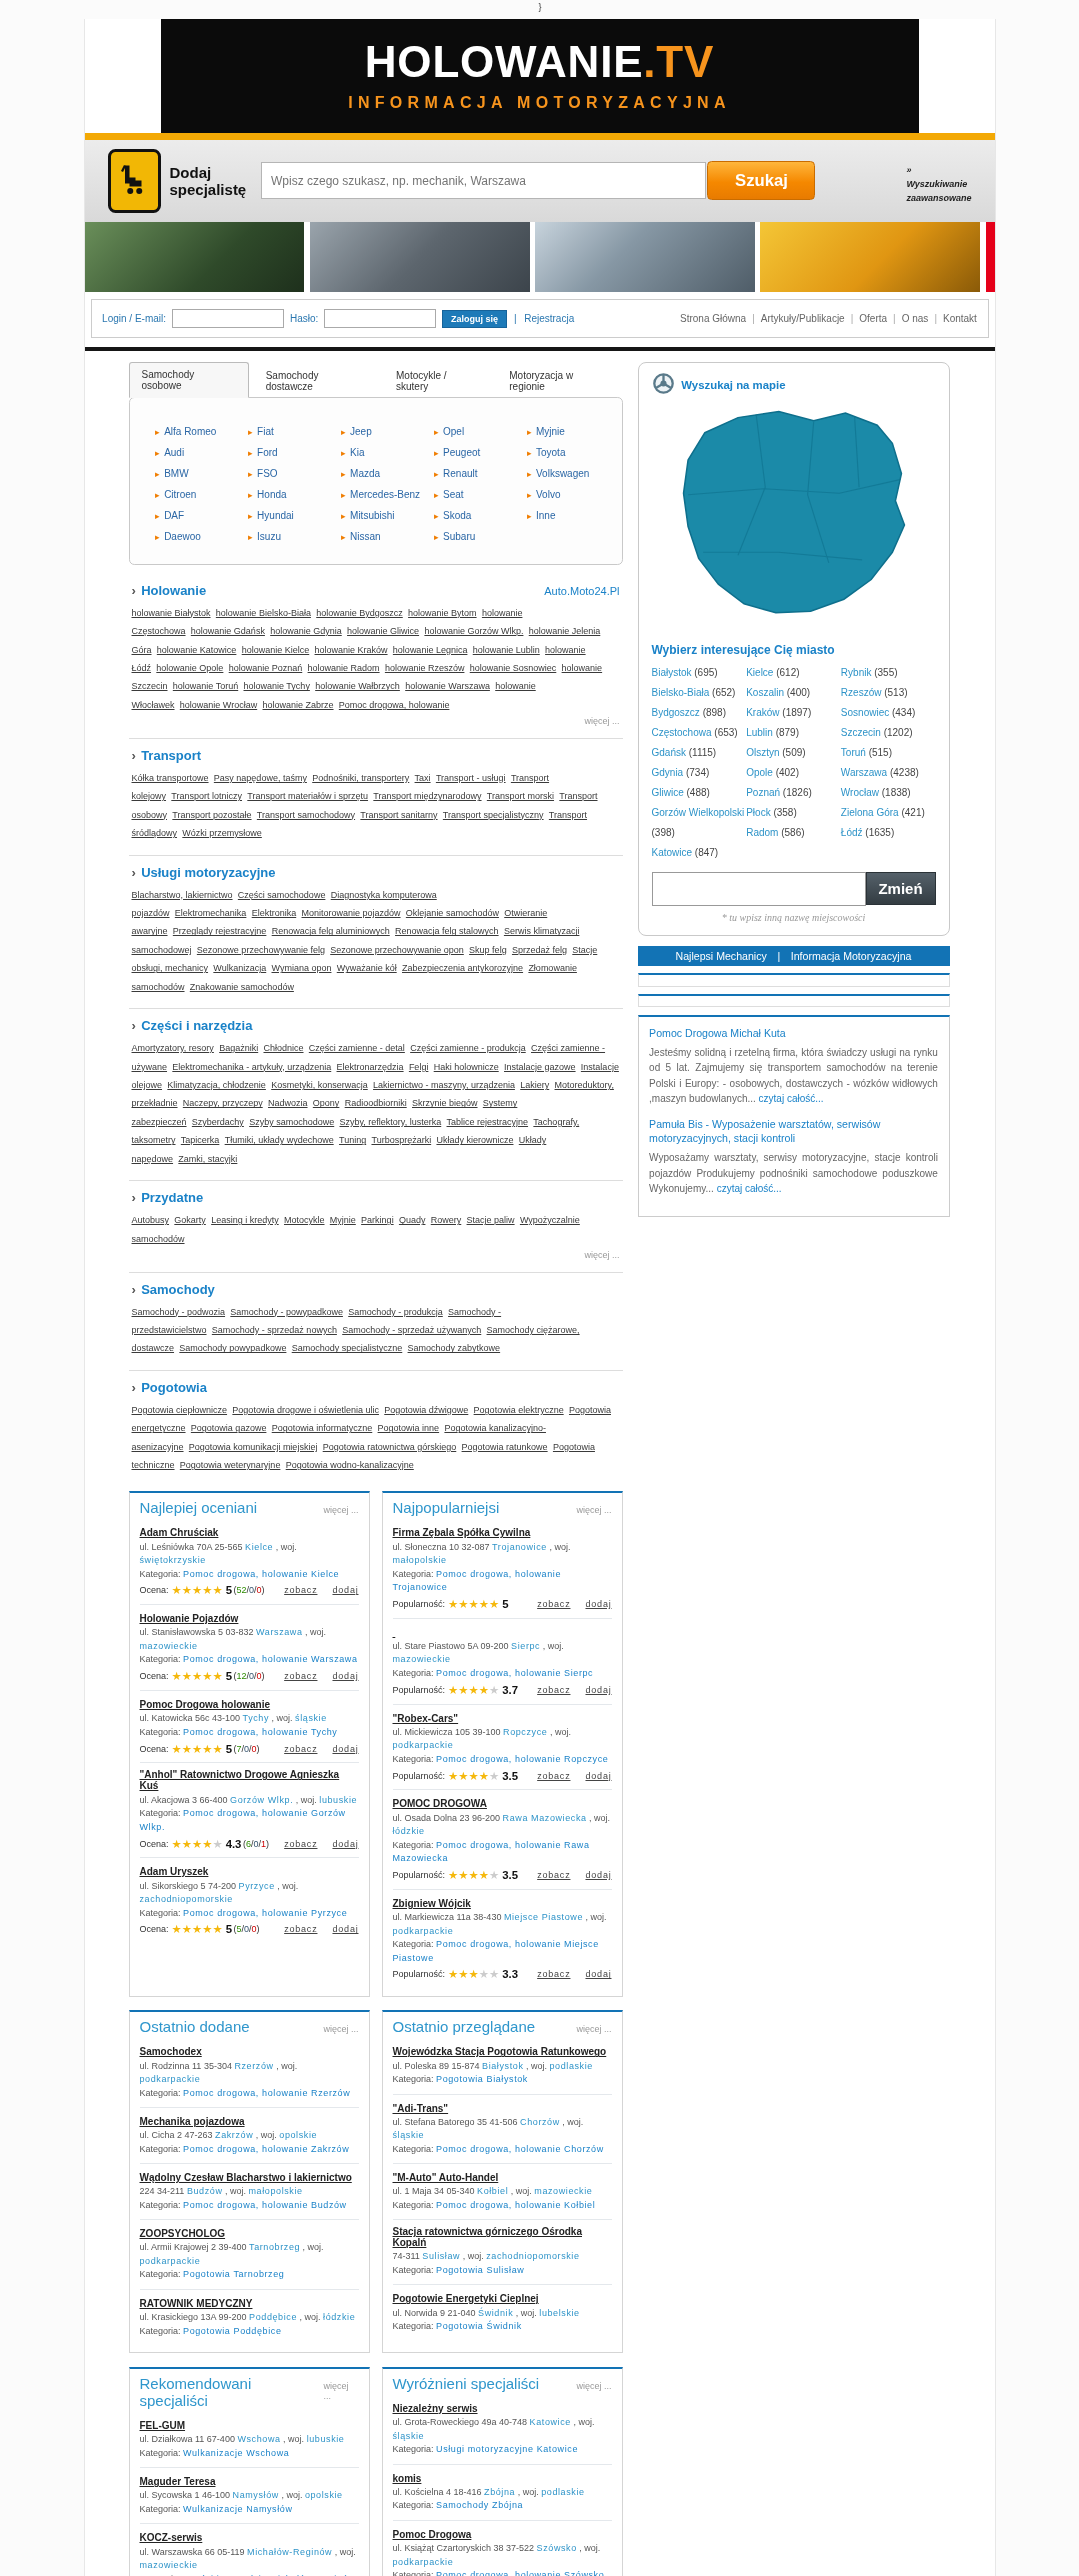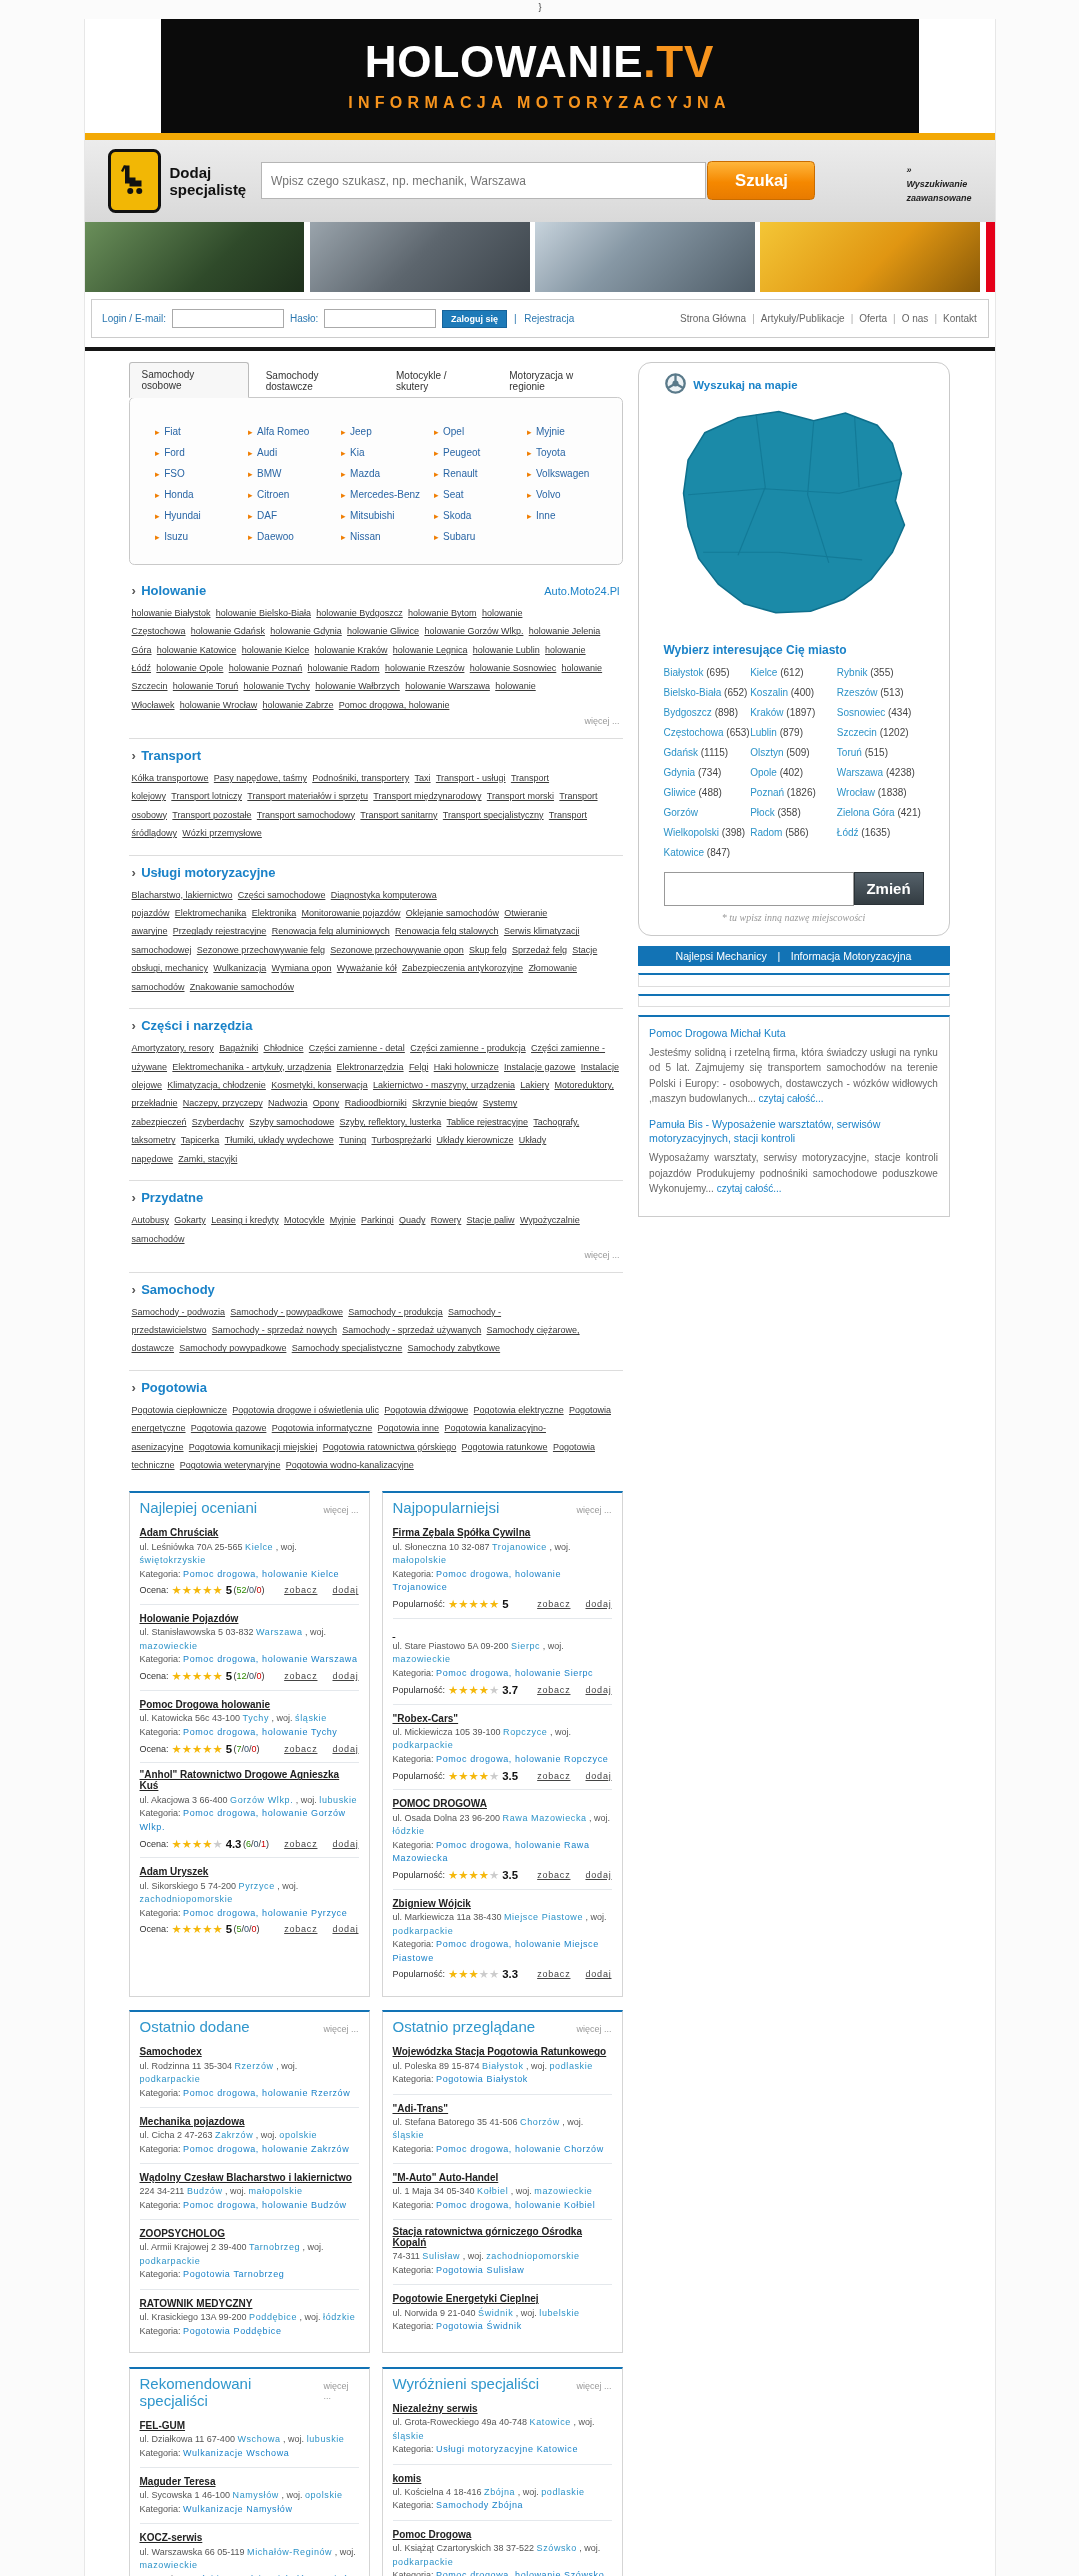--- a/index.html
+++ b/index.html
@@ -60,21 +60,21 @@
   .section{border-top:0.8px solid #ddd;margin-top:9px;padding:9px 3px 3px;}
   .section:first-child{border-top:none;}
   .sechead{display:flex;align-items:baseline;margin-bottom:6px;}
   .arrow{color:#555;font-weight:bold;font-size:13px;margin-right:5.3px;}
   .sectitle{color:#1a82c8;font-weight:bold;font-size:13px;}
   .sectop{margin-left:auto;color:#1a82c8;font-size:11px;}
   .seclinks{font-size:9px;line-height:2.05;color:#3a3a3a;}
   .seclink{color:#3a3a3a;text-decoration:underline;margin-right:5.3px;}
   .secmore{display:block;text-align:right;color:#999;font-size:9px;margin-top:1.5px;}
   
-  .sidebox{border:0.8px solid #c9c9c9;border-radius:13px;background:#fff;padding:9px 25px;}
+  .sidebox{border:0.8px solid #c9c9c9;border-radius:8px;background:#fff;padding:9px 13px;}
   .mapheader{display:flex;align-items:center;gap:6.8px;margin-bottom:6px;}
   .maptitle{color:#1a82c8;font-weight:bold;font-size:11.4px;}
   .mapwrap{text-align:center;}
   .cityheader{color:#1a82c8;font-weight:bold;font-size:12px;margin:9px 0 6px;}
   .citycols{display:flex;font-size:10px;line-height:2.0;}
   .citycol{flex:1;}
   .citylink{color:#2d93c8;}
   .citycount{color:#444;}
   .changerow{display:flex;margin-top:9px;}
   .changeinput{flex:1;height:30px;border:0.8px solid #999;}
@@ -186,34 +186,34 @@
     <div class="main">
       <div class="leftcol">
         <div class="tabs" id="tabs">
             <div class="tab active">Samochody osobowe</div>
             <div class="tab">Samochody dostawcze</div>
             <div class="tab">Motocykle / skutery</div>
             <div class="tab">Motoryzacja w regionie</div>
           </div>
         <div class="brandbox" id="brand-cols">
             <div class="brandcol">
+              <div class="branditem"><span class="bullet">▸</span><a class="brandlink">Alfa Romeo</a></div>
+              <div class="branditem"><span class="bullet">▸</span><a class="brandlink">Audi</a></div>
+              <div class="branditem"><span class="bullet">▸</span><a class="brandlink">BMW</a></div>
+              <div class="branditem"><span class="bullet">▸</span><a class="brandlink">Citroen</a></div>
+              <div class="branditem"><span class="bullet">▸</span><a class="brandlink">DAF</a></div>
+              <div class="branditem"><span class="bullet">▸</span><a class="brandlink">Daewoo</a></div>
+            </div>
+            <div class="brandcol">
               <div class="branditem"><span class="bullet">▸</span><a class="brandlink">Fiat</a></div>
               <div class="branditem"><span class="bullet">▸</span><a class="brandlink">Ford</a></div>
               <div class="branditem"><span class="bullet">▸</span><a class="brandlink">FSO</a></div>
               <div class="branditem"><span class="bullet">▸</span><a class="brandlink">Honda</a></div>
               <div class="branditem"><span class="bullet">▸</span><a class="brandlink">Hyundai</a></div>
               <div class="branditem"><span class="bullet">▸</span><a class="brandlink">Isuzu</a></div>
-            </div>
-            <div class="brandcol">
-              <div class="branditem"><span class="bullet">▸</span><a class="brandlink">Alfa Romeo</a></div>
-              <div class="branditem"><span class="bullet">▸</span><a class="brandlink">Audi</a></div>
-              <div class="branditem"><span class="bullet">▸</span><a class="brandlink">BMW</a></div>
-              <div class="branditem"><span class="bullet">▸</span><a class="brandlink">Citroen</a></div>
-              <div class="branditem"><span class="bullet">▸</span><a class="brandlink">DAF</a></div>
-              <div class="branditem"><span class="bullet">▸</span><a class="brandlink">Daewoo</a></div>
             </div>
             <div class="brandcol">
               <div class="branditem"><span class="bullet">▸</span><a class="brandlink">Jeep</a></div>
               <div class="branditem"><span class="bullet">▸</span><a class="brandlink">Kia</a></div>
               <div class="branditem"><span class="bullet">▸</span><a class="brandlink">Mazda</a></div>
               <div class="branditem"><span class="bullet">▸</span><a class="brandlink">Mercedes-Benz</a></div>
               <div class="branditem"><span class="bullet">▸</span><a class="brandlink">Mitsubishi</a></div>
               <div class="branditem"><span class="bullet">▸</span><a class="brandlink">Nissan</a></div>
             </div>
             <div class="brandcol">

